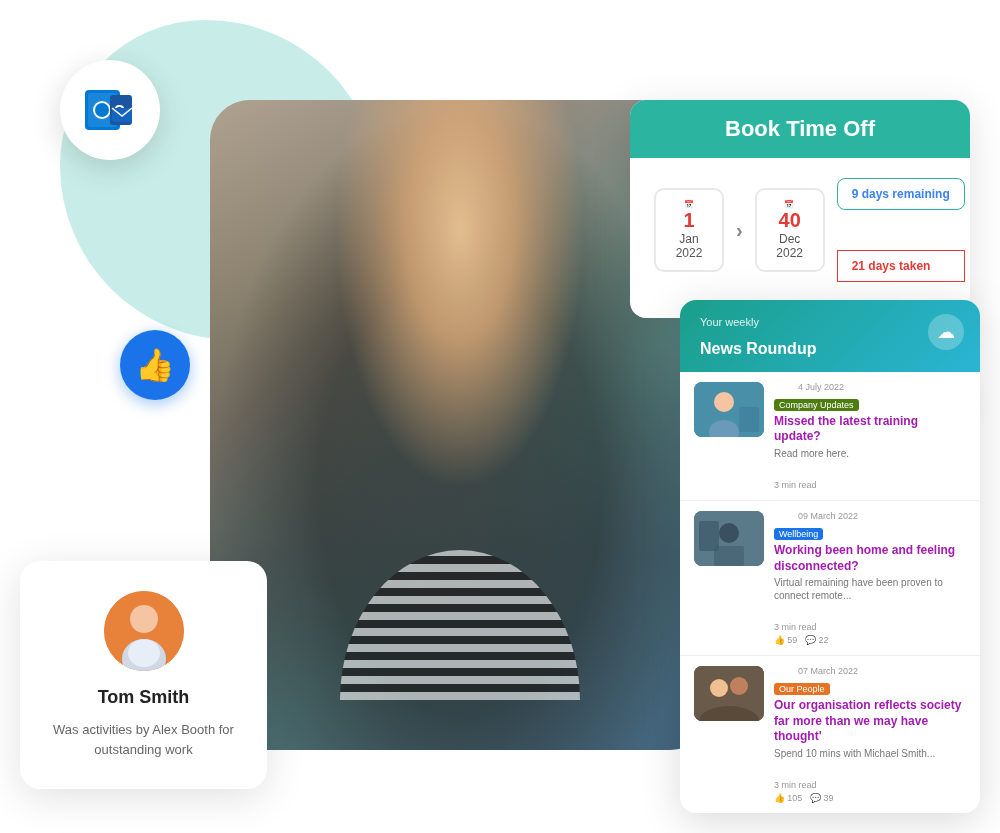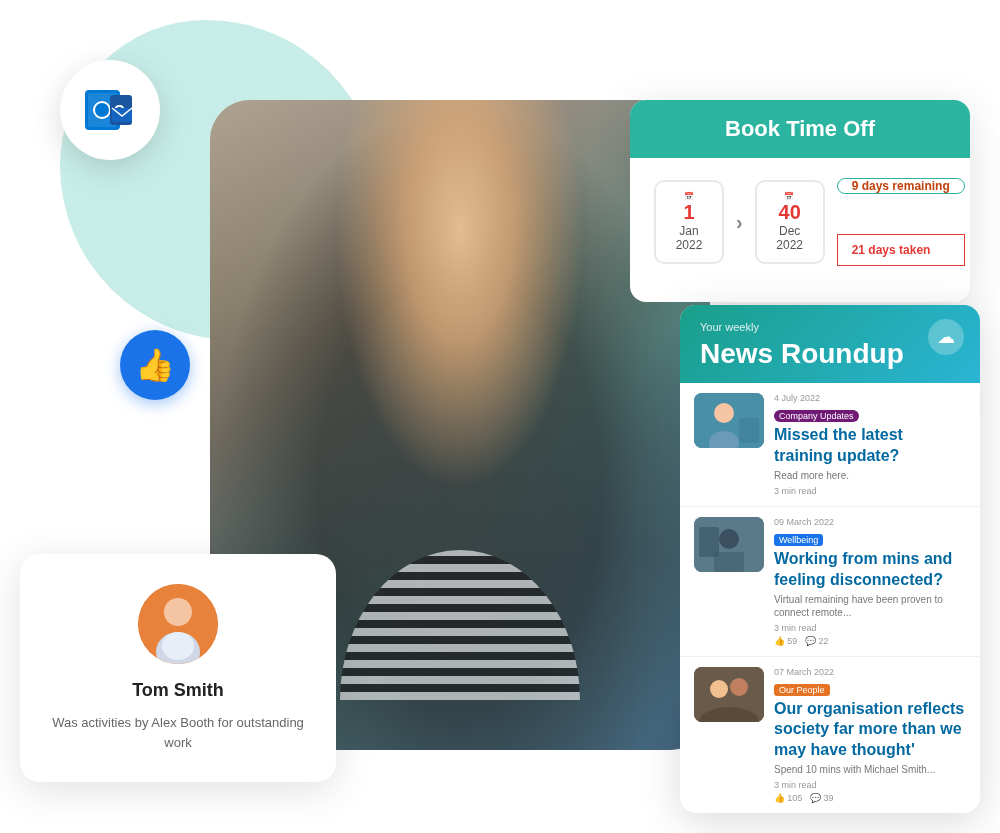--- a/index.html
+++ b/index.html
@@ -188,46 +188,46 @@
     .status-badges {
       display: flex;
       flex-direction: column;
       gap: 8px;
       margin-left: auto;
     }
 
     .badge-green {
       background: white;
       border: 1.5px solid #2bb5a0;
-      color: #c2410c;
+      color: #3b82f6;
       border-radius: 8px;
-      padding: 0 14px;
+      padding: 8px 14px;
       font-size: 12px;
       font-weight: 600;
       white-space: nowrap;
     }
 
     .badge-red {
       background: white;
       border: 1.5px solid #e53935;
       color: #e53935;
       border-radius: 0;
       padding: 8px 14px;
       font-size: 12px;
       font-weight: 600;
       white-space: nowrap;
       margin-top: 32px;
     }
 
     
     .recognition-card {
       position: absolute;
-      bottom: 51px;
+      bottom: 44px;
       left: 20px;
-      width: 316px;
+      width: 247px;
       background: white;
       border-radius: 20px;
       box-shadow: 0 8px 40px rgba(0,0,0,0.12);
       z-index: 6;
       padding: 30px 24px;
       text-align: center;
     }
 
     .avatar-circle {
       width: 80px;
@@ -269,25 +269,25 @@
 
     .news-header {
       background: linear-gradient(135deg, #1a9e8a, #2ab5d4);
       padding: 16px 20px 14px;
       position: relative;
     }
 
     .news-weekly-label {
       font-size: 11px;
       color: rgba(255,255,255,0.85);
-      margin-bottom: 6px;
+      margin-bottom: 12px;
     }
 
     .news-title {
-      font-size: 28px;
+      font-size: 16px;
       font-weight: 800;
       color: white;
       line-height: 1.1;
     }
 
     .news-cloud-icon {
       position: absolute;
       top: 14px;
       right: 16px;
       width: 36px;
@@ -338,52 +338,53 @@
     }
 
     .news-article-content {
       flex: 1;
     }
 
     .news-article-date {
       font-size: 9px;
       color: #999;
       margin-bottom: 2px;
+      margin-left: 24px;
     }
 
     .news-article-title {
-      font-size: 16px;
+      font-size: 12px;
       font-weight: 700;
-      color: #0369a1;
+      color: #a21caf;
       line-height: 1.3;
       margin-bottom: 2px;
     }
 
     .news-article-desc {
       font-size: 10px;
       color: #777;
       line-height: 1.3;
     }
 
     .news-article-meta {
       font-size: 9px;
       color: #999;
-      margin-top: 4px;
+      margin-top: 20px;
     }
 
     .news-article-tag {
       display: inline-block;
       font-size: 9px;
       padding: 1px 5px;
       border-radius: 3px;
       color: white;
       margin-bottom: 3px;
     }
 
-    .tag-company { background: #701a75; border-radius: 6px; }
+    .tag-company { background: #4d7c0f; }
     .tag-wellbeing { background: #1a73e8; }
     .tag-people { background: #e57323; }
 
     .news-icons {
       display: flex;
       align-items: center;
       gap: 8px;
       margin-top: 3px;
     }
 
@@ -508,21 +509,21 @@
         <svg width="70" height="55" viewBox="0 0 70 55">
           <rect width="70" height="55" fill="#5a7a8a"></rect>
           <circle cx="35" cy="22" r="10" fill="#3a5060"></circle>
           <rect x="20" y="35" width="30" height="20" rx="2" fill="#4a6878"></rect>
           <rect x="5" y="10" width="20" height="30" rx="2" fill="#3a5868" opacity="0.7"></rect>
         </svg>
       </div>
       <div class="news-article-content">
         <div class="news-article-date">09 March 2022</div>
         <span class="news-article-tag tag-wellbeing">Wellbeing</span>
-        <div class="news-article-title">Working from mins and feeling disconnected?</div>
+        <div class="news-article-title">Working been home and feeling disconnected?</div>
         <div class="news-article-desc">Virtual remaining have been proven to connect remote...</div>
         <div class="news-article-meta">3 min read</div>
         <div class="news-icons">
           <div class="news-icon-group">
               <span>👍</span>
               <span>59</span>
             </div>
           <div class="news-icon-group">
               <span>💬</span>
               <span>22</span>

